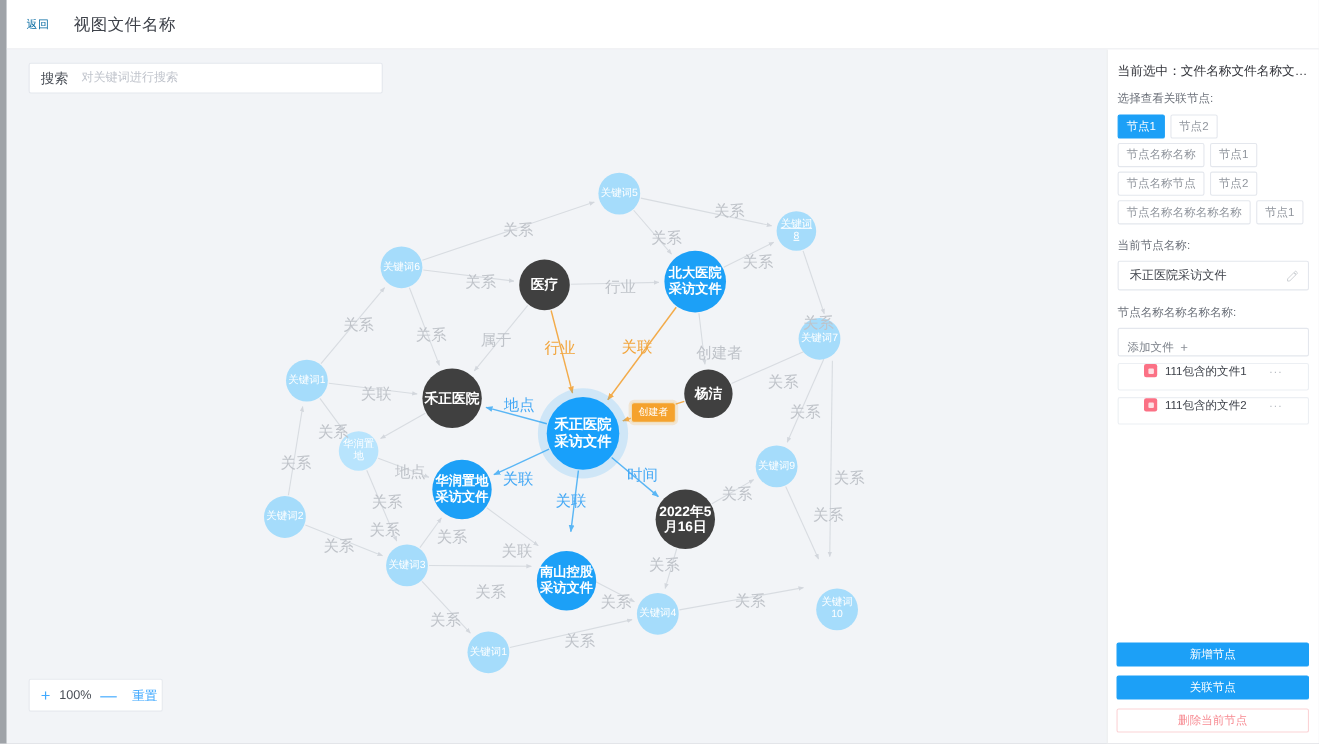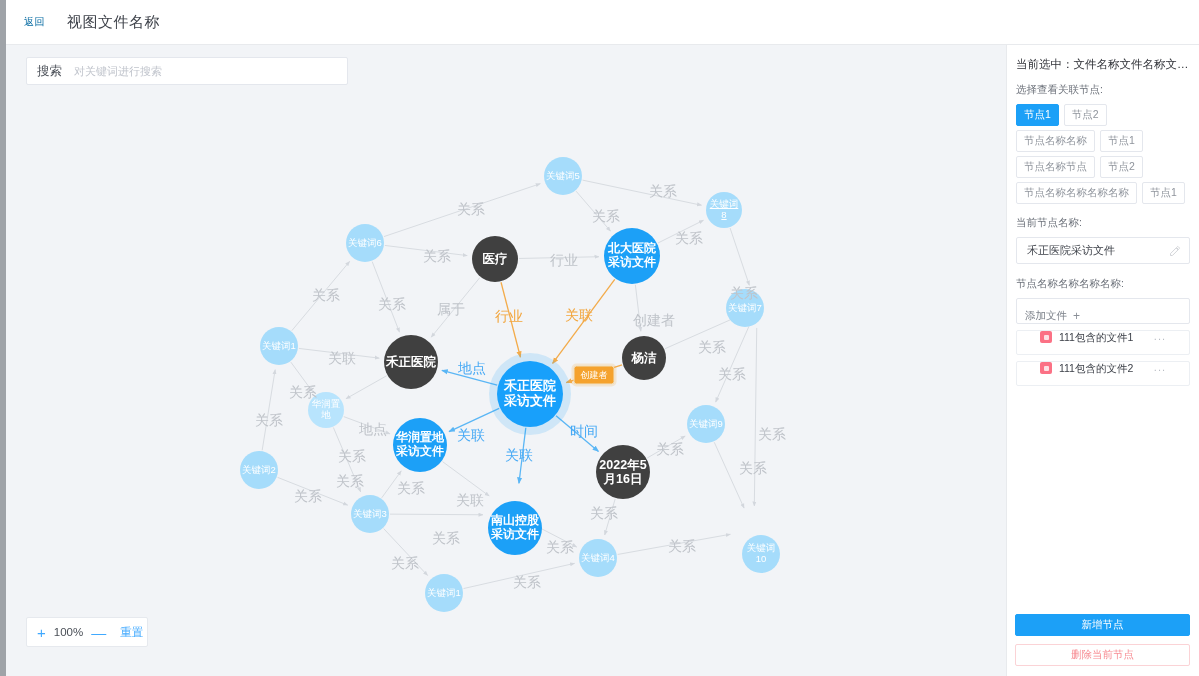--- a/index.html
+++ b/index.html
@@ -362,16 +362,17 @@
         </div>
         <div class="file-row">
           <span class="file-ico"></span>
           <span class="file-name">111包含的文件2</span>
           <span class="dots">...</span>
         </div>
       </div>
 
     <div class="panel-actions">
       <div class="btn btn-primary">新增节点</div>
+      <div class="btn btn-primary">关联节点</div>
       <div class="btn btn-danger">删除当前节点</div>
     </div>
   </div>
 </div>
 
 </body></html>

